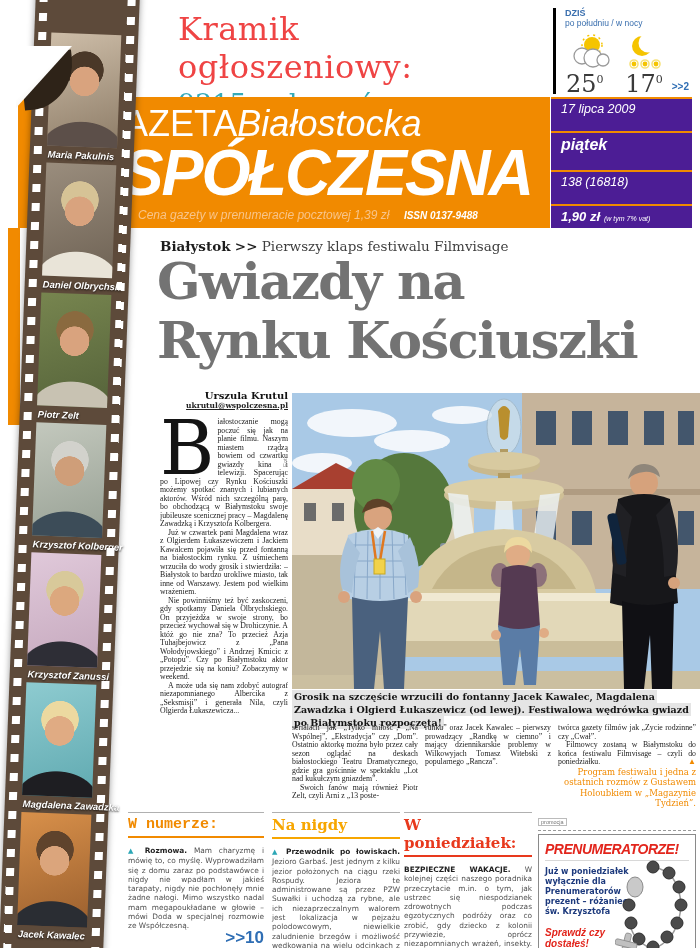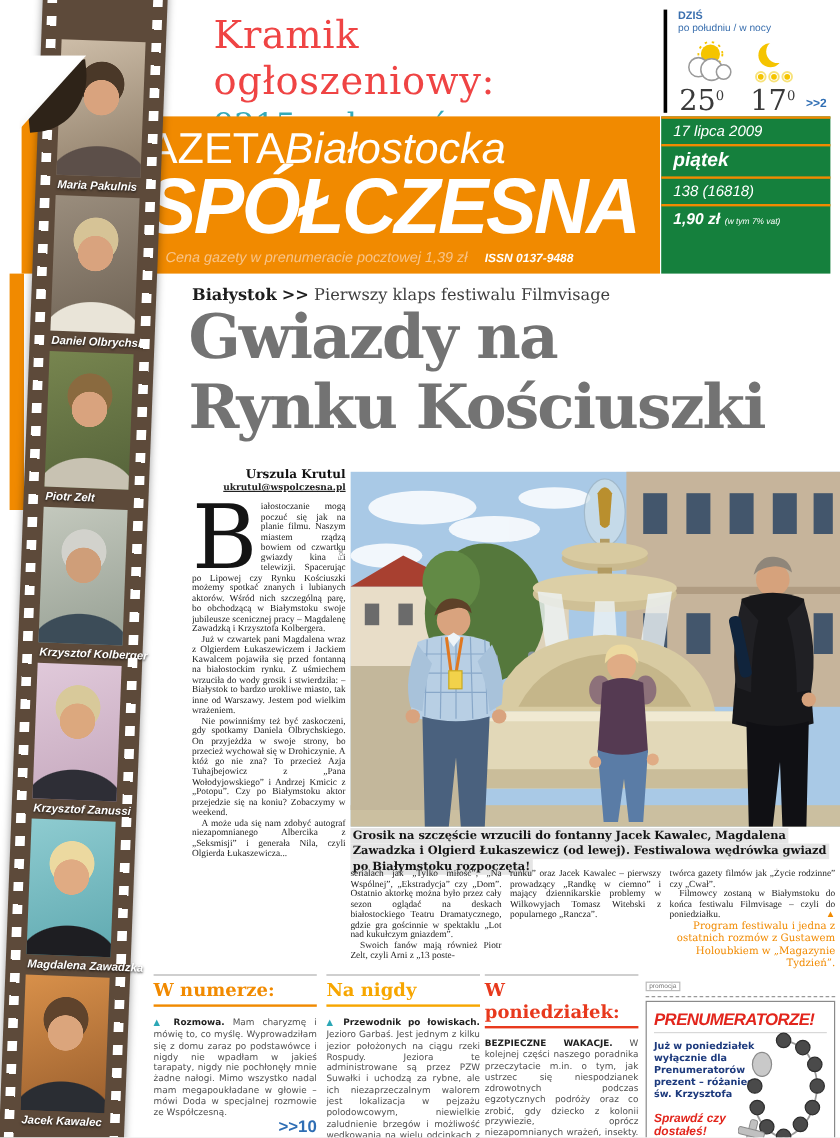--- a/index.html
+++ b/index.html
@@ -26,22 +26,22 @@
   .masthead{position:absolute;left:18px;top:97px;width:532px;height:131px;background:#f18a00;z-index:1;}
   .mh-top{position:absolute;left:78px;top:6px;color:#fff;font-family:"Liberation Sans",sans-serif;font-size:36px;white-space:nowrap;}
   .mh-region{font-style:italic;}
   .mh-main{position:absolute;left:46px;top:38px;color:#fff;font-family:"Liberation Sans",sans-serif;
            font-weight:bold;font-style:italic;font-size:63px;letter-spacing:-2px;white-space:nowrap;transform:scaleY(1.04);transform-origin:top left;}
   .mh-foot{position:absolute;left:120px;bottom:5px;white-space:nowrap;font-family:"Liberation Sans",sans-serif;}
   .mh-price{font-style:italic;font-size:12px;color:#f8c489;}
   .mh-issn{font-style:italic;font-weight:bold;font-size:10px;color:#fff;margin-left:10px;}
 
   
-  .issue{position:absolute;left:551px;top:97px;width:141px;height:131px;background:#15803d;z-index:1;
-         display:flex;flex-direction:column;justify-content:flex-start;box-sizing:border-box;}
+  .issue{position:absolute;left:551px;top:97px;width:141px;height:131px;background:#4c1d95;z-index:1;
+         display:flex;flex-direction:column;justify-content:space-between;box-sizing:border-box;}
   .issue .row{border-top:2px solid #f18a00;color:#fff;font-family:"Liberation Sans",sans-serif;
               font-style:italic;font-size:12.5px;padding:3px 6px 4px 10px;}
   .issue .row.day{font-weight:bold;font-size:16px;}
   .issue .row.price{font-weight:bold;font-size:13px;}
   .issue .row.price .note{font-weight:normal;font-size:7px;margin-left:4px;}
 
   .left-bar{position:absolute;left:8px;top:228px;width:12px;height:197px;background:#f18a00;z-index:1;}
 
   
   .strip{position:absolute;left:36px;top:-10px;width:104px;height:988px;background:#5d4a3a;
@@ -107,32 +107,32 @@
            font-family:"DejaVu Serif",serif;font-weight:bold;font-size:9.5px;line-height:13px;color:#141414;}
   .caption .hl{background:#e5e5e5;padding:1px 2px;-webkit-box-decoration-break:clone;box-decoration-break:clone;}
 
   
   .teaser{position:absolute;top:812px;z-index:2;}
   .t1{left:128px;width:136px;}
   .t2{left:272px;width:128px;}
   .t3{left:404px;width:128px;}
   .t-head{border-top:1px solid #b0b0b0;padding-top:3px;font-family:"DejaVu Serif",serif;
           font-weight:bold;font-size:15px;}
-  .t1 .t-head{color:#f18a00;}
+  .t1 .t-head{color:#f18a00;font-family:Liberation Mono, monospace;}
   .t2 .t-head{color:#f7a600;}
   .t3 .t-head{color:#e8391d;}
   .t-rule{height:0;border-bottom:2px solid;margin:3px 0 8px;}
   .t1 .t-rule{border-color:#f18a00;}
   .t2 .t-rule{border-color:#f7a600;}
   .t3 .t-rule{border-color:#e8391d;}
   .t-body{font-family:"DejaVu Sans",sans-serif;font-size:7.4px;line-height:9.3px;text-align:justify;color:#4f4f4f;}
   .t-body .marker{color:#2ba7b6;font-size:7px;}
   .t-body .ttl{font-weight:bold;color:#1f1f1f;}
   .t-link{display:block;text-align:right;font-family:"Liberation Sans",sans-serif;
-          font-weight:bold;color:#2f6eb4;font-size:14px;margin-top:2px;cursor:pointer;}
+          font-weight:bold;color:#2f6eb4;font-size:17px;margin-top:2px;cursor:pointer;}
 
   
   .ad{position:absolute;left:538px;top:810px;width:158px;z-index:2;}
   .ad-label{font-family:"Liberation Sans",sans-serif;font-size:5.5px;color:#777;border:1px solid #bbb;
             display:inline-block;padding:0 2px;}
   .ad-dash{border-top:1.5px dashed #999;margin:2px 0 3px;}
   .ad-box{border:1px solid #8a8a8a;background:#fff;height:122px;position:relative;padding:6px 6px 4px;box-sizing:border-box;}
   .ad-head{font-family:"Liberation Sans",sans-serif;font-weight:bold;font-style:italic;
            font-size:14px;color:#e2251c;letter-spacing:-.5px;border-bottom:1px solid #d8d8d8;padding-bottom:3px;}
   .ad-body{font-family:"DejaVu Sans",sans-serif;font-weight:bold;font-size:8px;line-height:10px;

